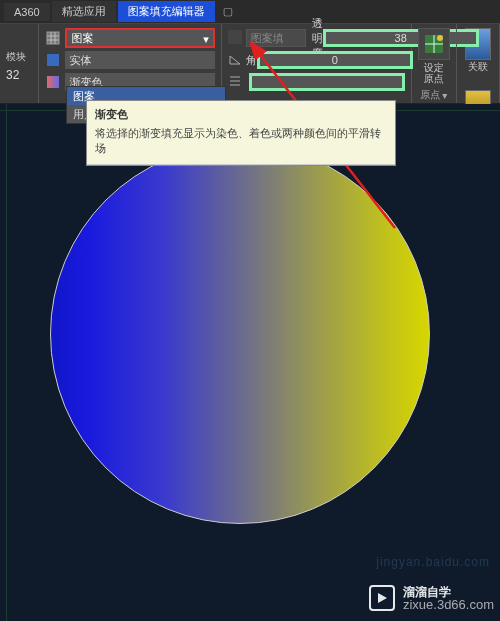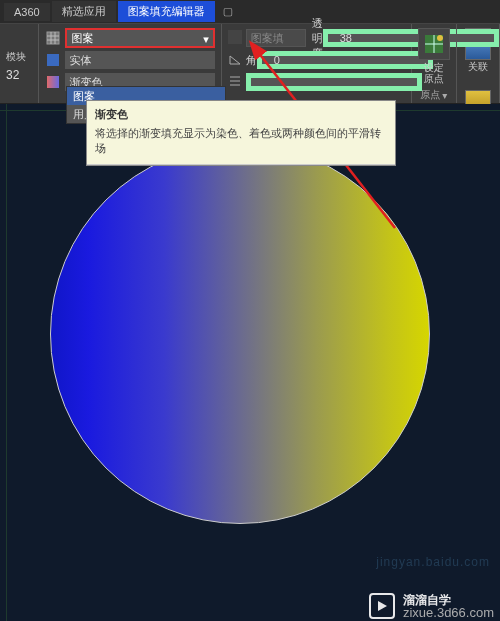--- a/index.html
+++ b/index.html
@@ -25,21 +25,21 @@
   .type-row .icon { width:16px; height:16px; margin-right:4px; display:flex; align-items:center; justify-content:center;}
   .pattern-dd { flex:1; height:20px; background:#555; border:2px solid #e03030; color:#fff; font-size:11px; display:flex; align-items:center; padding:0 4px; position:relative;}
   .pattern-dd .dd-arrow { position:absolute; right:4px; top:3px; }
   .row-gray { flex:1; height:18px; background:#555; color:#ddd; font-size:11px; display:flex; align-items:center; padding-left:4px; }
 
   
   .mid-panel { width: 190px; position:relative;}
   .mid-row { display:flex; align-items:center; height:20px; margin-bottom:2px; font-size:11px; color:#ccc;}
   .mid-row .ic { width:16px; height:16px; margin-right:4px;}
   .mid-row .lbl { width:56px;}
-  .mid-row input { flex:1; background:#555; border:5px solid #86efac; color:#ddd; font-size:11px; text-align:left; padding:1px 12px; height:18px;}
+  .mid-row input { flex:1; background:#555; border:3px solid #86efac; color:#ddd; font-size:11px; text-align:center; padding:1px 4px; height:18px;}
   .disabled-box { flex:0 0 60px; height:18px; background:#4a4a4a; color:#888; font-size:11px; display:flex; align-items:center; padding-left:4px; border:1px solid #555;}
 
   
   .origin-panel { width:46px; display:flex; flex-direction:column; align-items:center; justify-content:flex-start; position:relative; }
   .big-btn { width:32px; height:32px; background:#444; border:1px solid #555; display:flex; align-items:center; justify-content:center; }
   .origin-lbl { font-size:10px; color:#ccc; text-align:center; margin-top:2px; line-height:1.1;}
 
   
   .right-panel { flex:1; display:flex; align-items:flex-start; padding-top:4px; gap:16px;}
   .tool-item { width:30px; display:flex; flex-direction:column; align-items:center; font-size:10px; color:#ccc;}
@@ -67,21 +67,21 @@
       width:380px; height:380px;
       border-radius:50%;
       background: linear-gradient(90deg, #1016c8 0%, #1a1adf 10%, #3a3ace 30%, #6a6a90 50%, #9a9a50 70%, #c4c418 90%, #d6d600 100%);
       border:1px solid #ccc;
   }
 
   
   svg.arrow { position:absolute; left:0; top:0; width:500px; height:621px; pointer-events:none; z-index:15;}
 
   
-  .watermark { position:absolute; right:6px; bottom:2px; display:flex; align-items:flex-end; gap:8px; color:#fff; font-size:12px; opacity:0.9;}
+  .watermark { position:absolute; right:6px; bottom:10px; display:flex; align-items:flex-end; gap:8px; color:#fff; font-size:12px; opacity:0.9;}
   .wm-icon { width:26px; height:26px; border:2px solid #fff; border-radius:4px; display:flex; align-items:center; justify-content:center;}
   .wm-txt { display:flex; flex-direction:column; line-height:1;}
   .wm-txt .small { font-size:13px; color:#bbb;}
   .wm2 { position:absolute; right:10px; bottom:52px; color:#335a7a; font-size:12px; opacity:.5; letter-spacing:1px;}
 
   .panel-bottom-label { position:absolute; bottom:1px; left:0; right:0; text-align:center; font-size:10px; color:#aaa; display:flex; align-items:center; justify-content:center; gap:2px;}
 </style>
 </head>
 <body>
 

